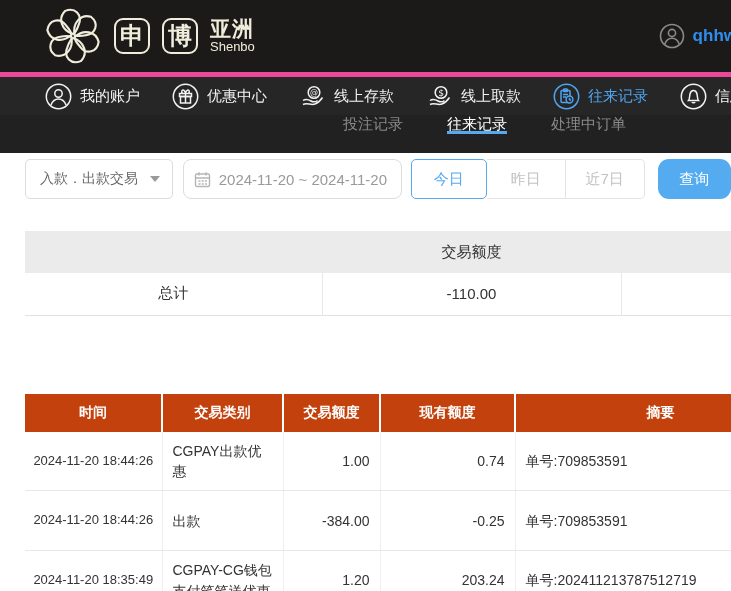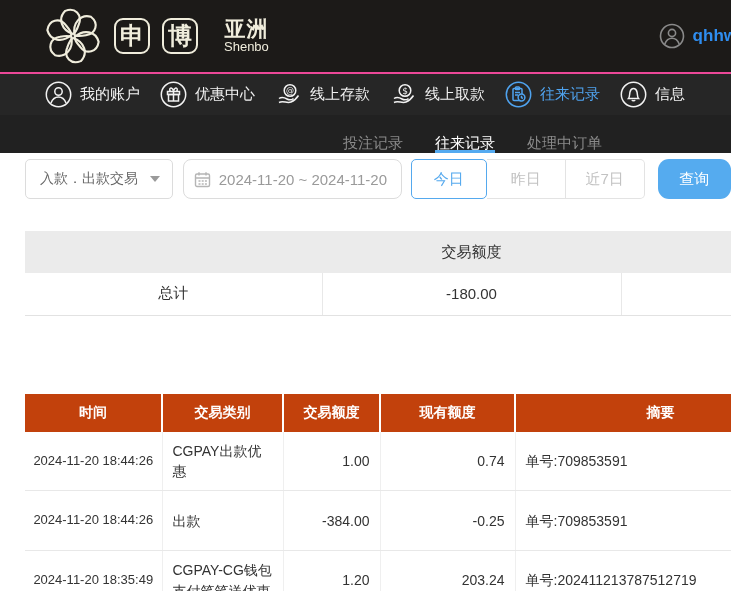--- a/index.html
+++ b/index.html
@@ -7,37 +7,37 @@
     font-family:"Liberation Sans","DejaVu Sans",sans-serif; }
 
   
   .topbar { height:72px; background:#1c1a18; display:flex; align-items:center;
     justify-content:space-between; padding:0 0 0 44px; position:relative; }
   .brand { display:flex; align-items:center; gap:10px; color:#f0eddc; }
   .flower { width:58px; height:58px; }
   .hanzi-box { width:36px; height:36px; border:2px solid #f0eddc; border-radius:9px;
     display:flex; align-items:center; justify-content:center; font-size:24px;
     font-weight:bold; color:#f0eddc; margin-left:2px; }
-  .brand-right { display:flex; flex-direction:column; line-height:1.05; margin-left:16px;text-align:center; }
+  .brand-right { display:flex; flex-direction:column; line-height:1.05; margin-left:2px; }
   .brand-region { font-size:21px; font-weight:bold; letter-spacing:1px; }
   .brand-en { font-size:13px; }
   .userbox { display:flex; align-items:center; gap:8px; margin-right:-6px; }
   .username { color:#2f8def; font-size:17px; font-weight:bold; }
 
   
   .mainnav { height:43px; background:#262626; display:flex; align-items:center;
-    padding-left:45px; gap:20px; border-top:2px solid #ec4899; }
+    padding-left:45px; gap:32px; border-top:5px solid #ec4899; }
   .nav-item { display:flex; align-items:center; gap:8px; color:#f2f2f2;
     font-size:15px; white-space:nowrap; cursor:pointer; flex:0 0 auto; }
   .nav-item svg { display:block; }
   .nav-item.active { color:#4fa3ef; }
 
   
-  .tabbar { height:38px; background:#212121; display:flex; align-items:flex-end;
-    padding-left:343px; gap:32px; }
+  .tabbar { height:38px; background:#212121; display:flex; align-items:flex-start;
+    padding-left:343px; gap:44px; }
   .tab { position:relative; display:flex; align-items:center; color:#8a8a8a;
     font-size:15px; white-space:nowrap; cursor:pointer; }
   .tab.active { color:#fff; }
   .tab.active::after { content:""; position:absolute; left:0; right:0; bottom:0;
     height:3px; background:#54aaf0; }
 
   
   .content { background:#fff; }
   .filterbar { display:flex; align-items:center; margin:12px 0 0 25px; height:28px; }
   .select { width:152px; height:40px; border:1px solid #dcdcdc; border-radius:5px;
@@ -224,21 +224,21 @@
     <thead>
       <tr>
         <th></th>
         <th>交易额度</th>
         <th></th>
       </tr>
     </thead>
     <tbody>
       <tr>
         <td>总计</td>
-        <td>-180.00</td>
+        <td>-110.00</td>
         <td></td>
       </tr>
     </tbody>
   </table>
 
   <div class="maintable-wrap">
     <table class="maintable">
       <colgroup>
         <col class="col-time">
           <col class="col-type">

